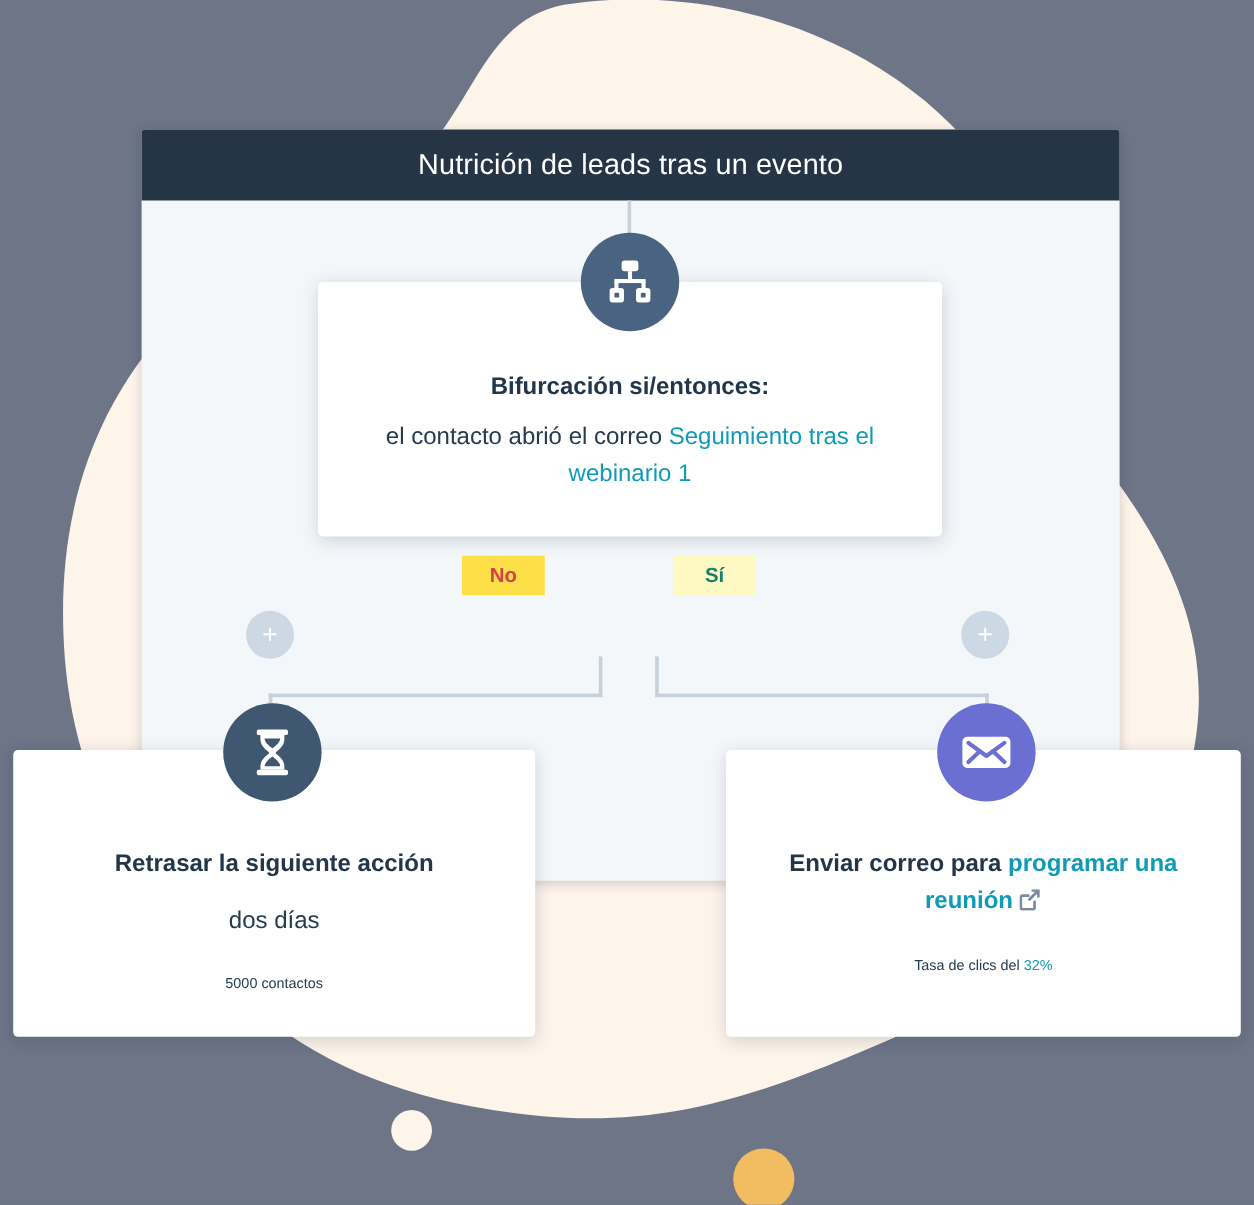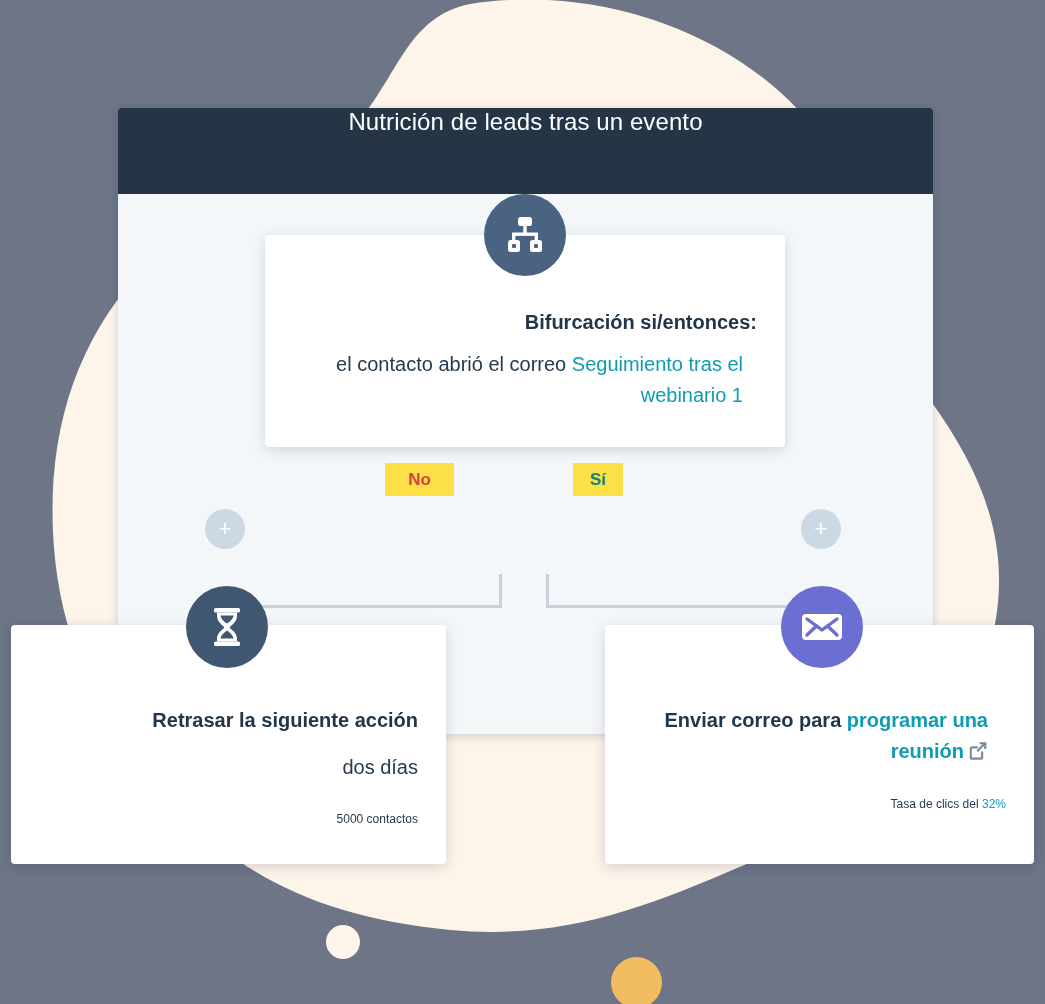--- a/index.html
+++ b/index.html
@@ -19,22 +19,22 @@
     position:absolute;left:611px;top:957px;width:51px;height:51px;
     border-radius:50%;background:#f2bd60;
   }
   
   .panel{
     position:absolute;left:118px;top:108px;width:815px;height:626px;
     background:#f4f7fa;border-radius:3px;
     box-shadow:0 2px 10px rgba(20,30,50,.18);
   }
   .panel-header{
-    height:86px;background:#253546;border-radius:3px 3px 0 0;
-    display:flex;align-items:flex-start;justify-content:center;
+    height:59px;background:#253546;border-radius:3px 3px 0 0;
+    display:flex;align-items:center;justify-content:center;
   }
   .panel-title{
     color:#ffffff;font-size:24px;font-weight:400;letter-spacing:.1px;
   }
   .panel-body{position:relative;height:559px;}
 
   
   .conn{position:absolute;background:#c6d1dc;}
   .v{width:3px;}
   .h{height:3px;}
@@ -60,33 +60,33 @@
   .plus-left{left:205px;top:509px;}
   .plus-right{left:801px;top:509px;}
 
   
   .branch-label{
     position:absolute;height:33px;padding:0 16px;z-index:5;
     display:flex;align-items:center;justify-content:center;
     font-size:17px;font-weight:700;
   }
   .lbl-no{left:385px;top:463px;width:69px;padding:0;background:#fde047;color:#d4414d;}
-  .lbl-si{left:573px;top:463px;width:50px;padding:0;background:#fde047;color:#17806f;}
+  .lbl-si{left:561px;top:463px;width:69px;padding:0;background:#fef9c3;color:#17806f;}
 
   
   .card{
     position:absolute;background:#ffffff;border-radius:4px;
     box-shadow:0 3px 14px rgba(20,30,50,.16);
     text-align:center;z-index:4;
   }
   .card-branch{left:265px;top:235px;width:520px;height:212px;}
   .card-delay{left:11px;top:625px;width:435px;height:239px;}
   .card-email{left:605px;top:625px;width:429px;height:239px;}
 
-  .card-inner{padding:0 28px;text-align:right;}
+  .card-inner{padding:0 28px;}
   .card-title{
     color:#22364a;font-weight:700;font-size:20px;line-height:1.55;
   }
   .card-sub{
     color:#263b4f;font-weight:400;font-size:20px;line-height:1.55;
   }
   .link{color:#109ab5;font-weight:400;}
   .link-b{color:#109ab5;font-weight:700;}
   .card-meta{color:#263b4f;font-size:12px;font-weight:400;}
   .teal{color:#109ab5;}

